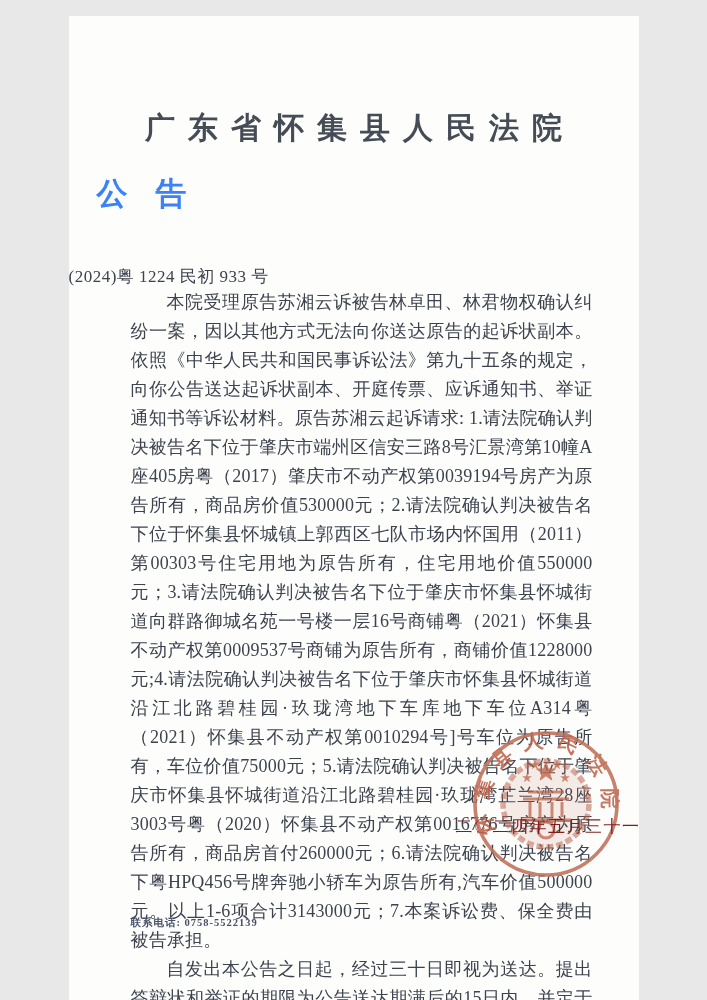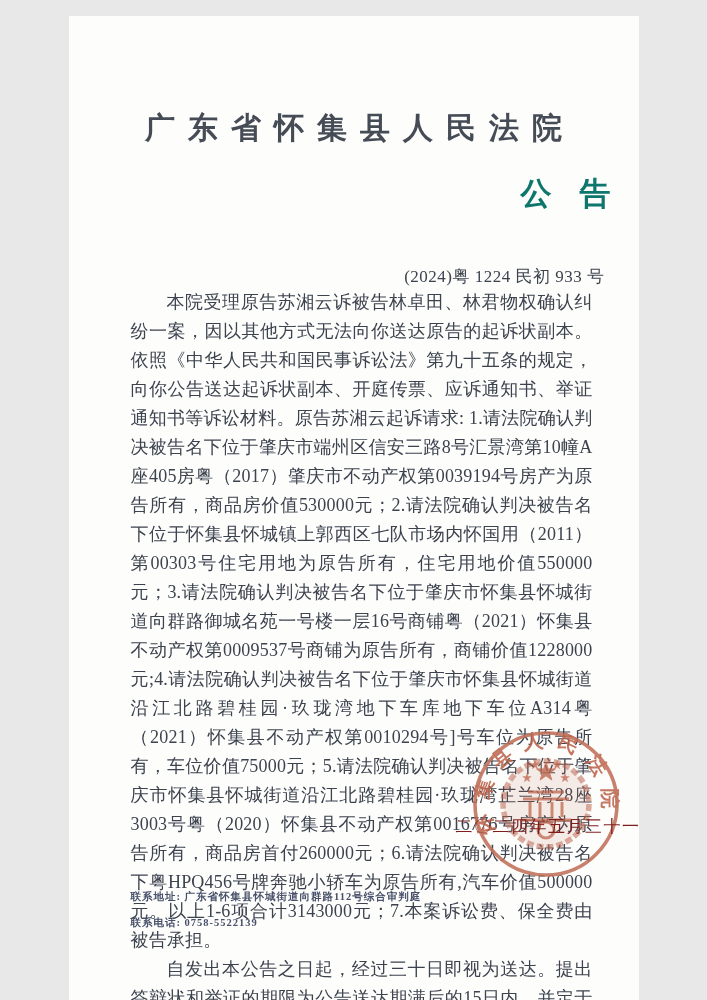--- a/index.html
+++ b/index.html
@@ -14,29 +14,29 @@
   }
   .court-name{
     margin:0;padding:92px 0 0 13px;
     text-align:center;
     font-size:30px;font-weight:bold;
     letter-spacing:13px;
     color:#464c56;
   }
   .announce-title{
     margin:24px 0 0 0;padding-left:28px;
-    text-align:right;
+    text-align:left;
     font-size:31px;font-weight:bold;
     letter-spacing:28px;
-    color:#0f766e;
+    color:#3b82f6;
   }
   .case-number{
     margin-top:50px;
     padding-right:34px;
-    text-align:right;
+    text-align:left;
     font-size:17px;
     letter-spacing:0.5px;
   }
   .content{
     margin:0 46px 0 62px;
   }
   .addressee{
     margin-top:12px;
     font-size:18.5px;
   }
@@ -124,16 +124,15 @@
         <path d="M 52 75 L 98 75"></path>
         <path d="M 59 78 L 59 93 M 69 78 L 69 93 M 81 78 L 81 93 M 91 78 L 91 93"></path>
         <path d="M 50 96 L 100 96"></path>
         <circle cx="75" cy="106" r="8"></circle>
       </g>
     </g>
   </svg>
 
   <div class="date-stamp">二〇二四年五月三十一日</div>
 
-  <div class="footer-line footer-address">联系地址: 广东省怀集县怀城街道向群路112号综合审判庭</div>
   <div class="footer-line footer-phone">联系电话: 0758-5522139</div>
 
 </div>
 
 </body></html>

